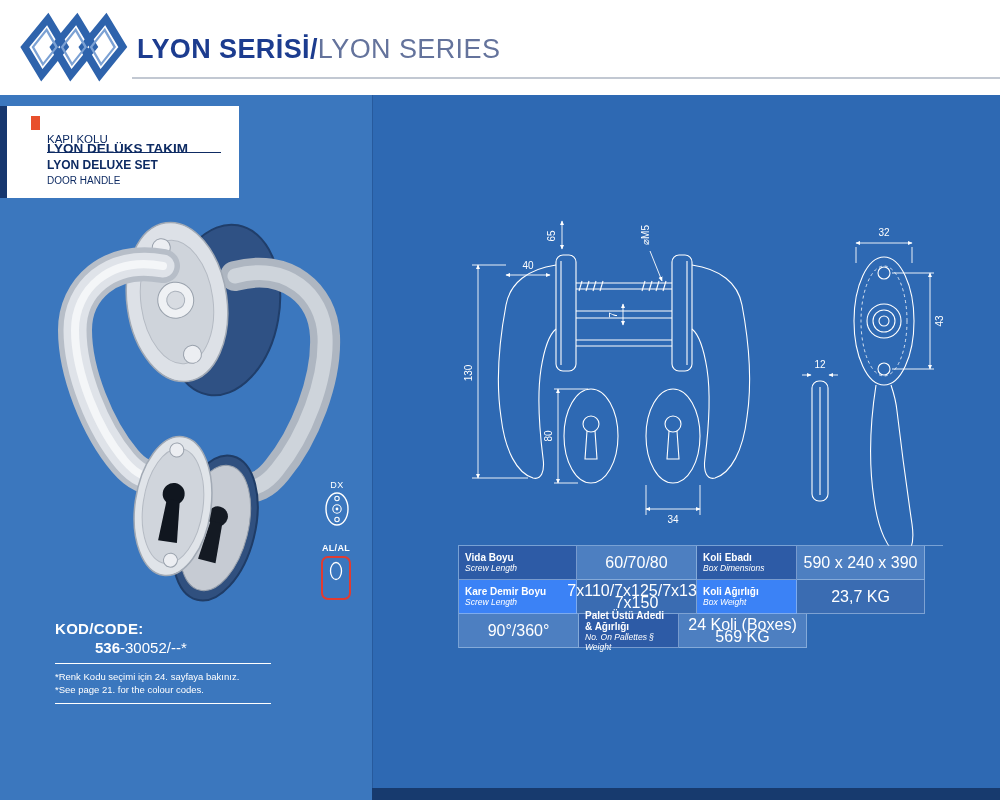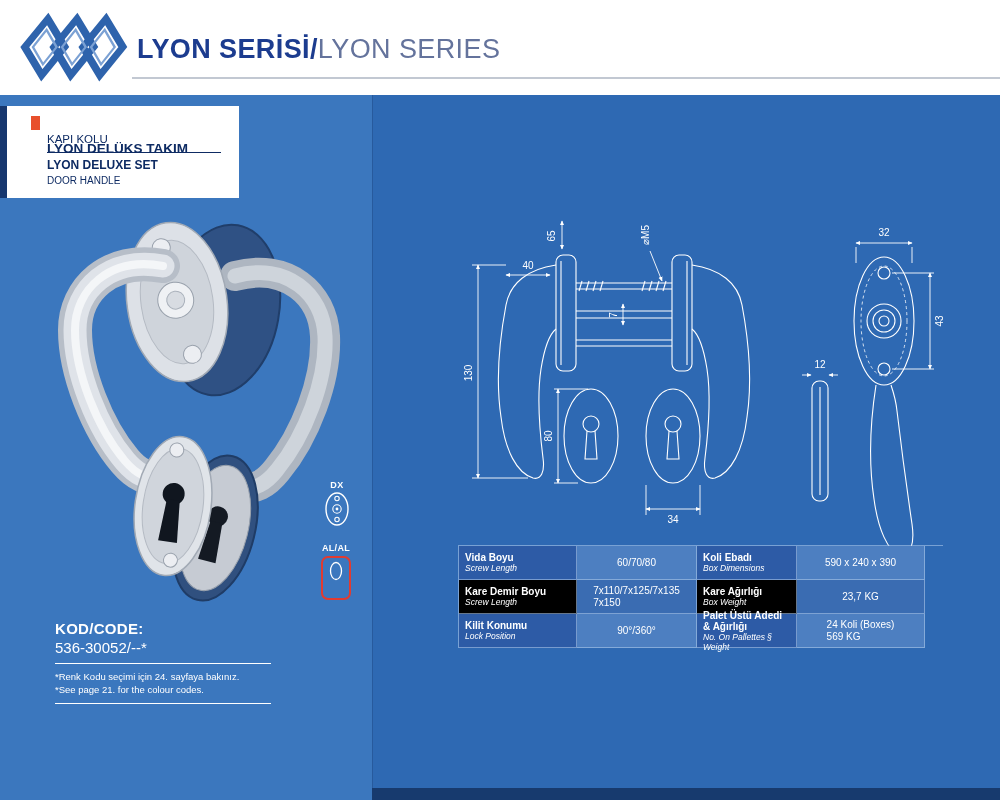--- a/index.html
+++ b/index.html
@@ -25,51 +25,51 @@
   .bullet{position:absolute;left:24px;top:10px;width:9px;height:14px;background:#e8502c;}
   .name-tr{position:absolute;left:40px;top:7px;font-size:13.5px;font-weight:bold;color:#0e2b63;margin-top:28px;}
   .sub-tr{position:absolute;left:40px;top:27px;font-size:11.5px;color:#0e2b63;}
   .card-rule{position:absolute;left:40px;top:46px;width:174px;height:1px;background:#0e2b63;}
   .name-en{position:absolute;left:40px;top:52px;font-size:12px;font-weight:bold;color:#0e2b63;}
   .sub-en{position:absolute;left:40px;top:69px;font-size:10px;color:#0e2b63;}
 
   
   .product-svg{position:absolute;left:45px;top:198px;width:300px;height:430px;}
   .badge-dx{position:absolute;left:320px;top:480px;width:34px;text-align:center;color:#fff;}
-  .badge-dx .lbl{font-size:9px;font-weight:bold;letter-spacing:.5px;}
+  .badge-dx .lbl{font-size:9px;font-weight:normal;letter-spacing:.5px;}
   .badge-al{position:absolute;left:318px;top:543px;width:36px;text-align:center;color:#fff;}
   .badge-al .lbl{font-size:9px;font-weight:bold;letter-spacing:.3px;}
   .al-box{margin:3px auto 0;width:26px;height:40px;border:2px solid #e23b30;border-radius:7px;}
 
   
   .code-block{position:absolute;left:55px;top:620px;width:222px;color:#ffffff;}
   .code-label{font-size:15px;font-weight:bold;letter-spacing:.3px;}
   .code-value{font-size:15px;margin-top:2px;}
-  .code-value b{font-weight:normal;}
+  .code-value b{font-weight:bold;margin-left:40px;}
   .rule-w{height:1px;background:#ffffff;margin:7px 0 6px;width:216px;}
   .note{font-size:9.5px;line-height:13px;}
 
   
   .tech{position:absolute;left:410px;top:205px;width:590px;height:360px;}
   .tech text{font-family:"Liberation Sans",sans-serif;}
 
   
   .spec{position:absolute;left:458px;top:545px;width:484px;color:#ffffff;
         border-top:1px solid rgba(170,198,234,.6);border-left:1px solid rgba(170,198,234,.6);box-sizing:content-box;}
   .row{display:flex;height:34px;}
   .cell{box-sizing:border-box;border-right:1px solid rgba(170,198,234,.6);border-bottom:1px solid rgba(170,198,234,.6);}
   .lab{width:118px;padding:3px 6px;display:flex;flex-direction:column;justify-content:center;}
-  .val{width:120px;display:flex;align-items:center;justify-content:center;font-size:10px;white-space:pre-line;line-height:12px;}
+  .val{width:120px;display:flex;align-items:center;justify-content:center;text-align:center;font-size:16px;white-space:pre-line;line-height:12px;}
   .lab2{width:100px;}
   .val2{width:128px;}
   .l1{font-size:10px;font-weight:bold;line-height:11px;}
   .l2{font-size:8.5px;font-style:italic;line-height:10px;}
   .r-odd  .lab{background:#2d5ba6;}
   .r-odd  .val{background:#4d7fc1;}
-  .r-even .lab{background:#000000;}
+  .r-even .lab{background:#3b82f6;}
   .r-even .val{background:#3a6cb2;}
   .blank{background:transparent !important;border:none !important;}
 </style>
 </head>
 <body>
 
 <div class="page">
 
   <div class="topbar">
     <svg class="logo" width="118" height="80" viewBox="0 0 130 80">
@@ -276,31 +276,27 @@
     </div>
 
     <div class="row r-even">
       <div class="cell lab">
         <div class="l1">Kare Demir Boyu</div>
         <div class="l2">Screw Length</div>
       </div>
       <div class="cell val">7x110/7x125/7x135
 7x150</div>
       <div class="cell lab lab2">
-        <div class="l1">Kare Ağırlığı</div>
+        <div class="l1">Koli Ağırlığı</div>
         <div class="l2">Box Weight</div>
       </div>
       <div class="cell val val2">23,7 KG</div>
     </div>
 
     <div class="row r-odd">
-      <div class="cell lab">
-        <div class="l1">Kilit Konumu</div>
-        <div class="l2">Lock Position</div>
-      </div>
       <div class="cell val">90°/360°</div>
       <div class="cell lab lab2">
         <div class="l1">Palet Üstü Adedi &amp; Ağırlığı</div>
         <div class="l2">No. On Pallettes § Weight</div>
       </div>
       <div class="cell val val2">24 Koli (Boxes)
 569 KG</div>
     </div>
 
 

